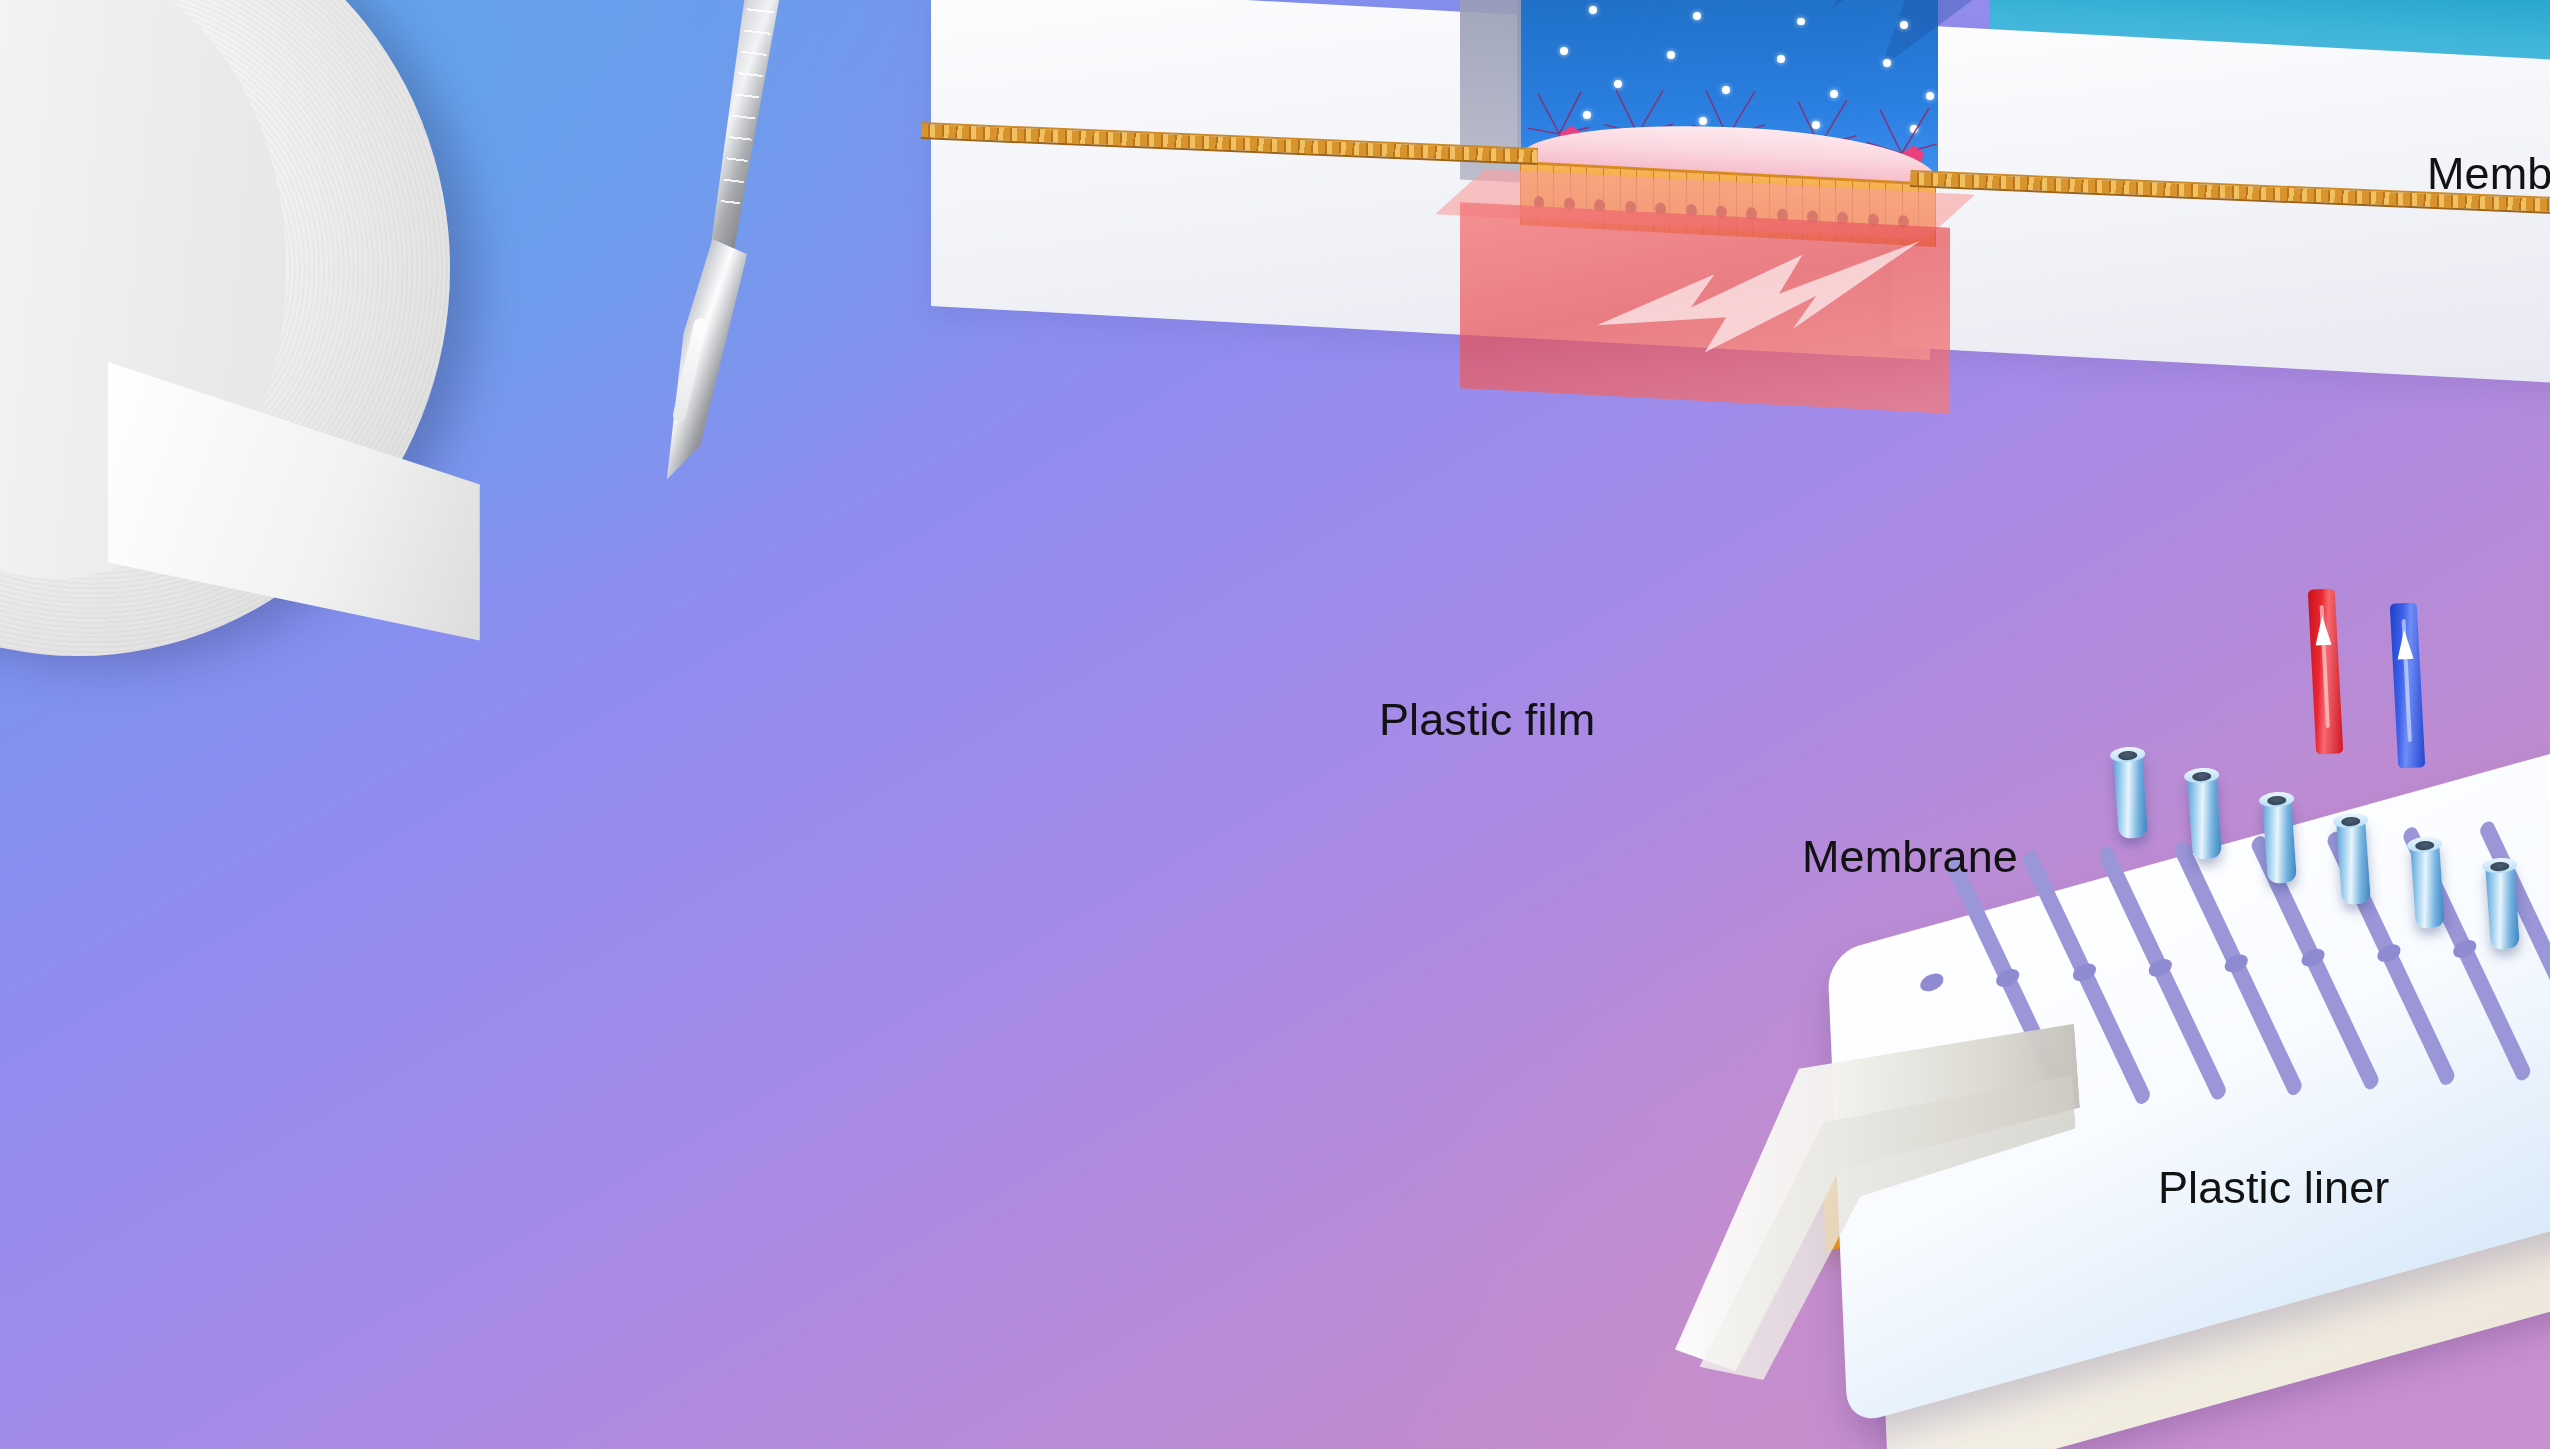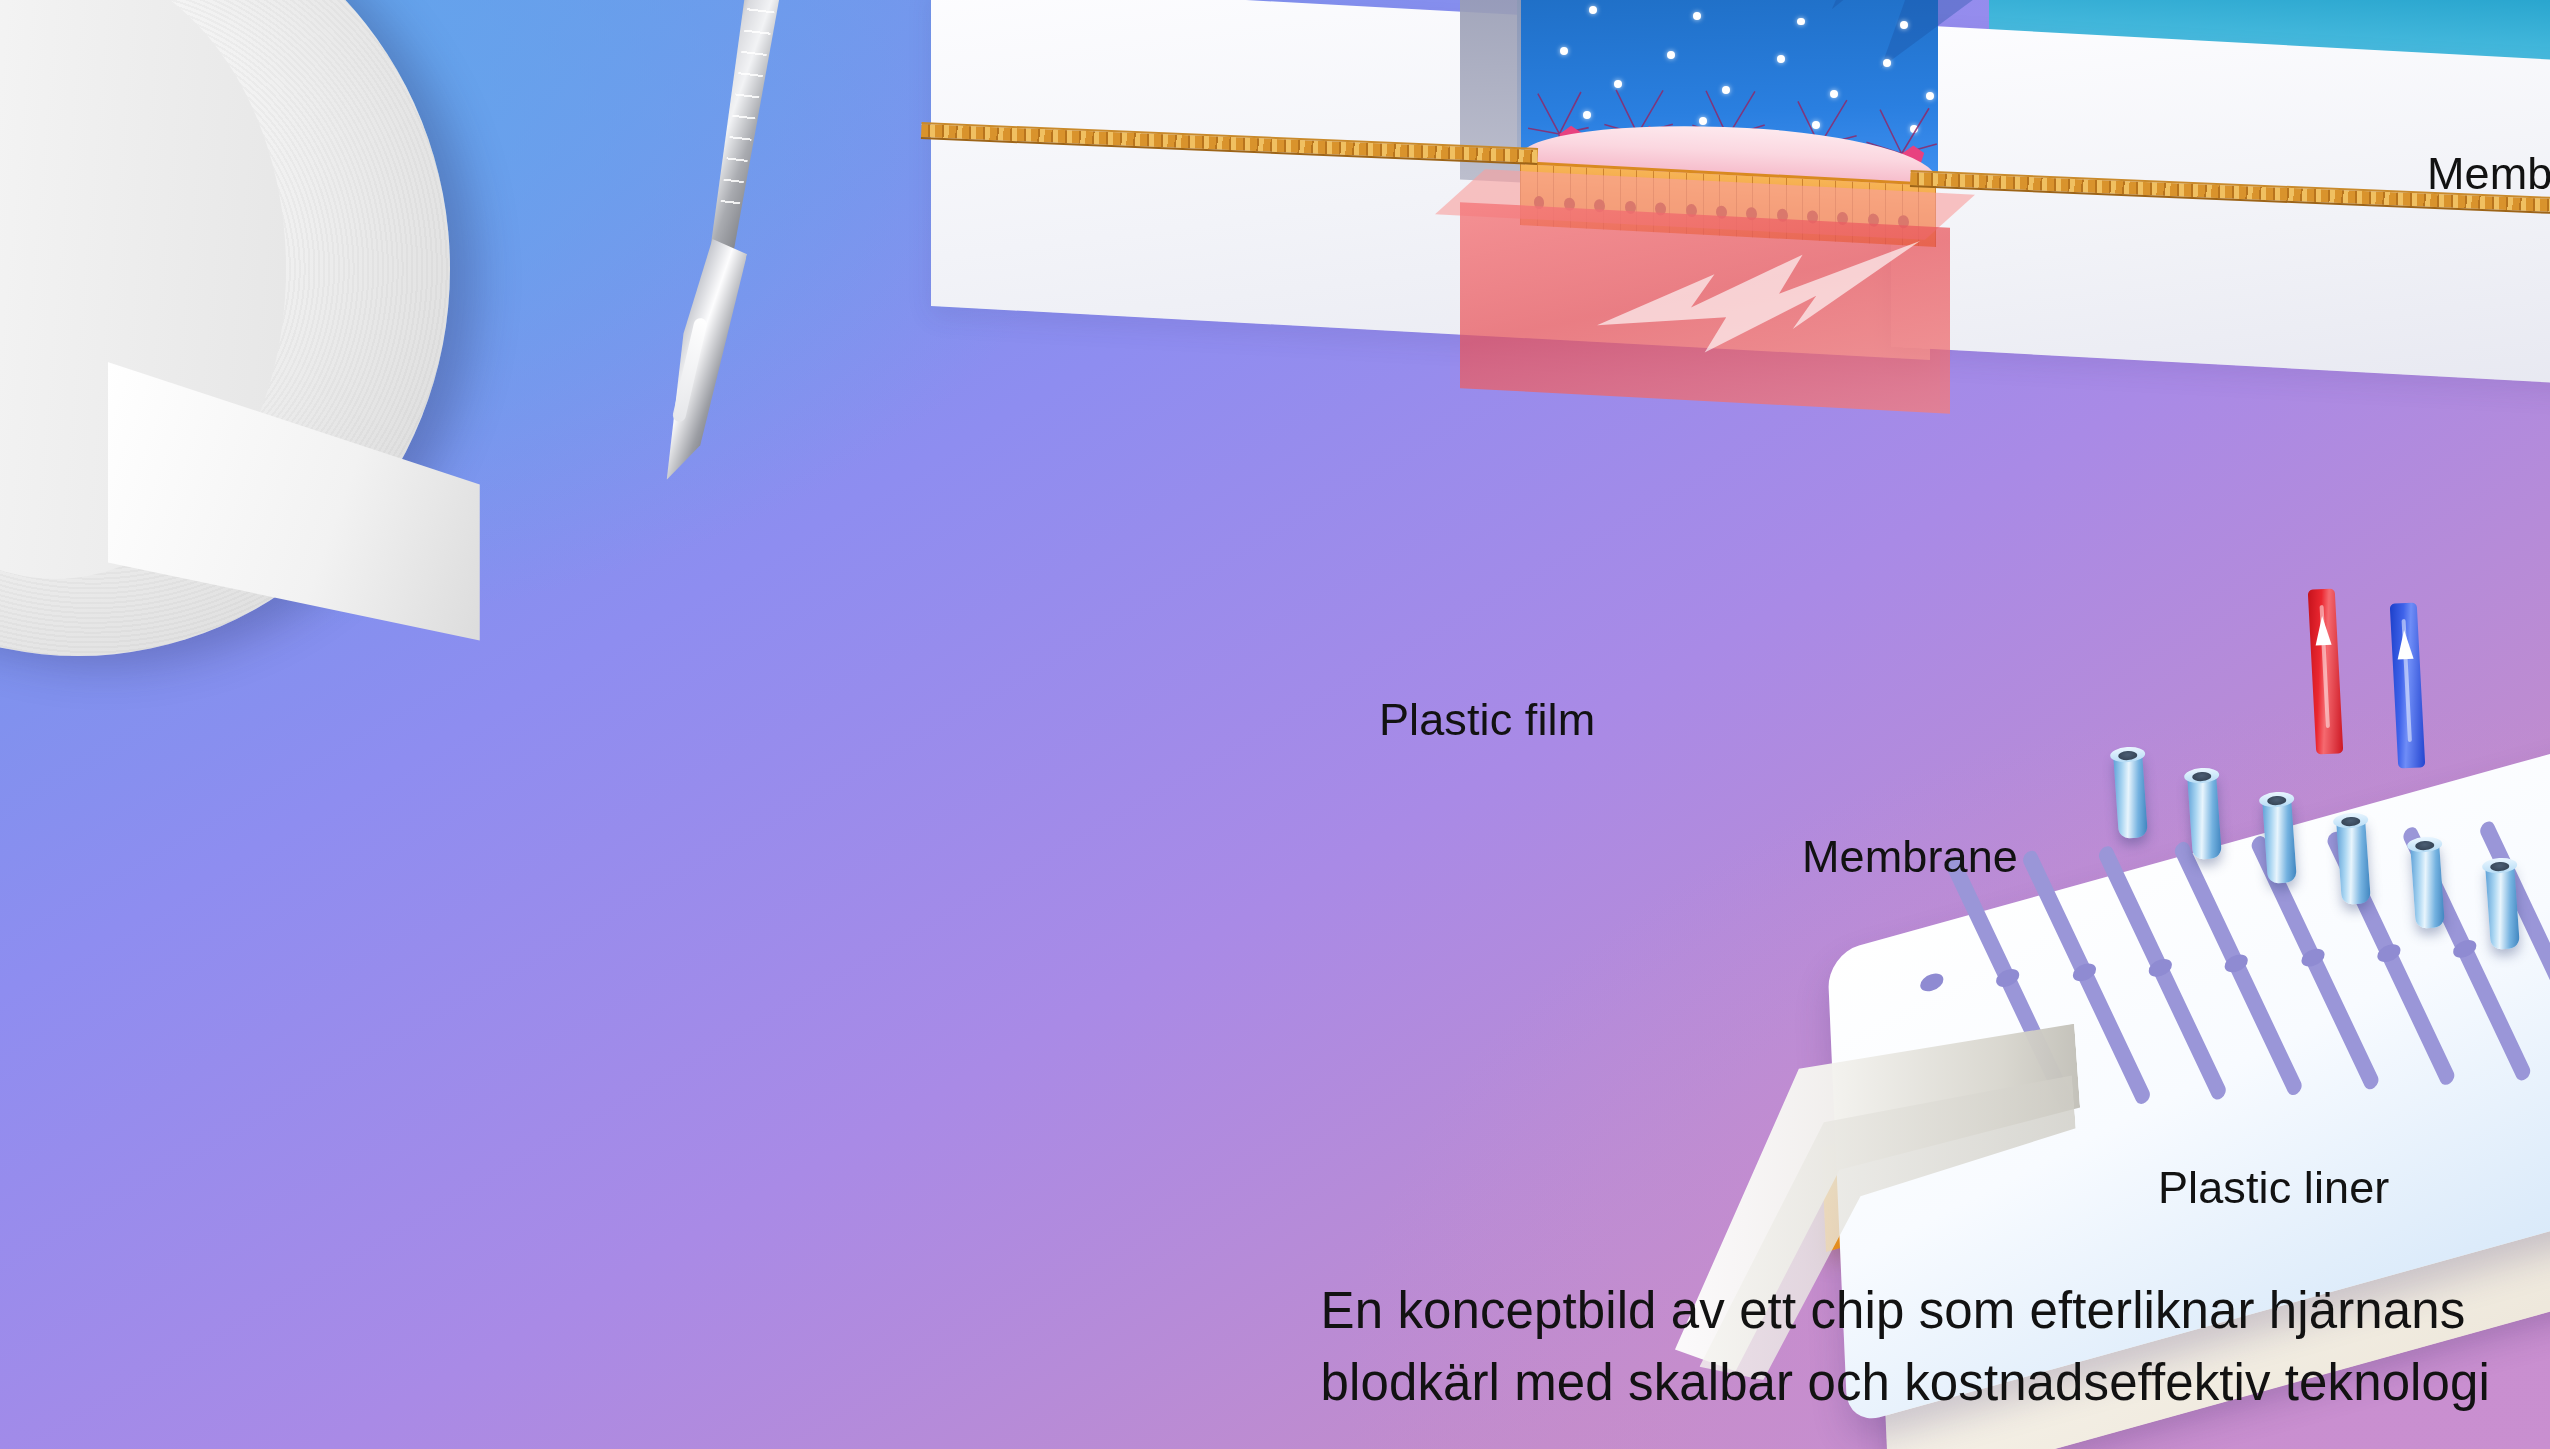--- a/index.html
+++ b/index.html
@@ -401,18 +401,16 @@
   </div>
 
   <div class="lbl big" style="left:1124px;top:157px">Membrane</div>
 
   <div class="lbl big" style="left:76px;top:703px">Plastic film</div>
 
   <div class="lbl big" style="left:499px;top:840px">Membrane</div>
 
   <div class="lbl big" style="left:855px;top:1171px">Plastic liner</div>
 
-  <div class="lbl cap" style="left:17.6px;top:1291px">En konceptbild av ett chip som efterliknar hjärnans</div>
-  <div class="lbl cap" style="left:17.6px;top:1363px">blodkärl med skalbar och kostnadseffektiv teknologi</div>
 
 </div>
 
 </div>
 
 </body></html>

